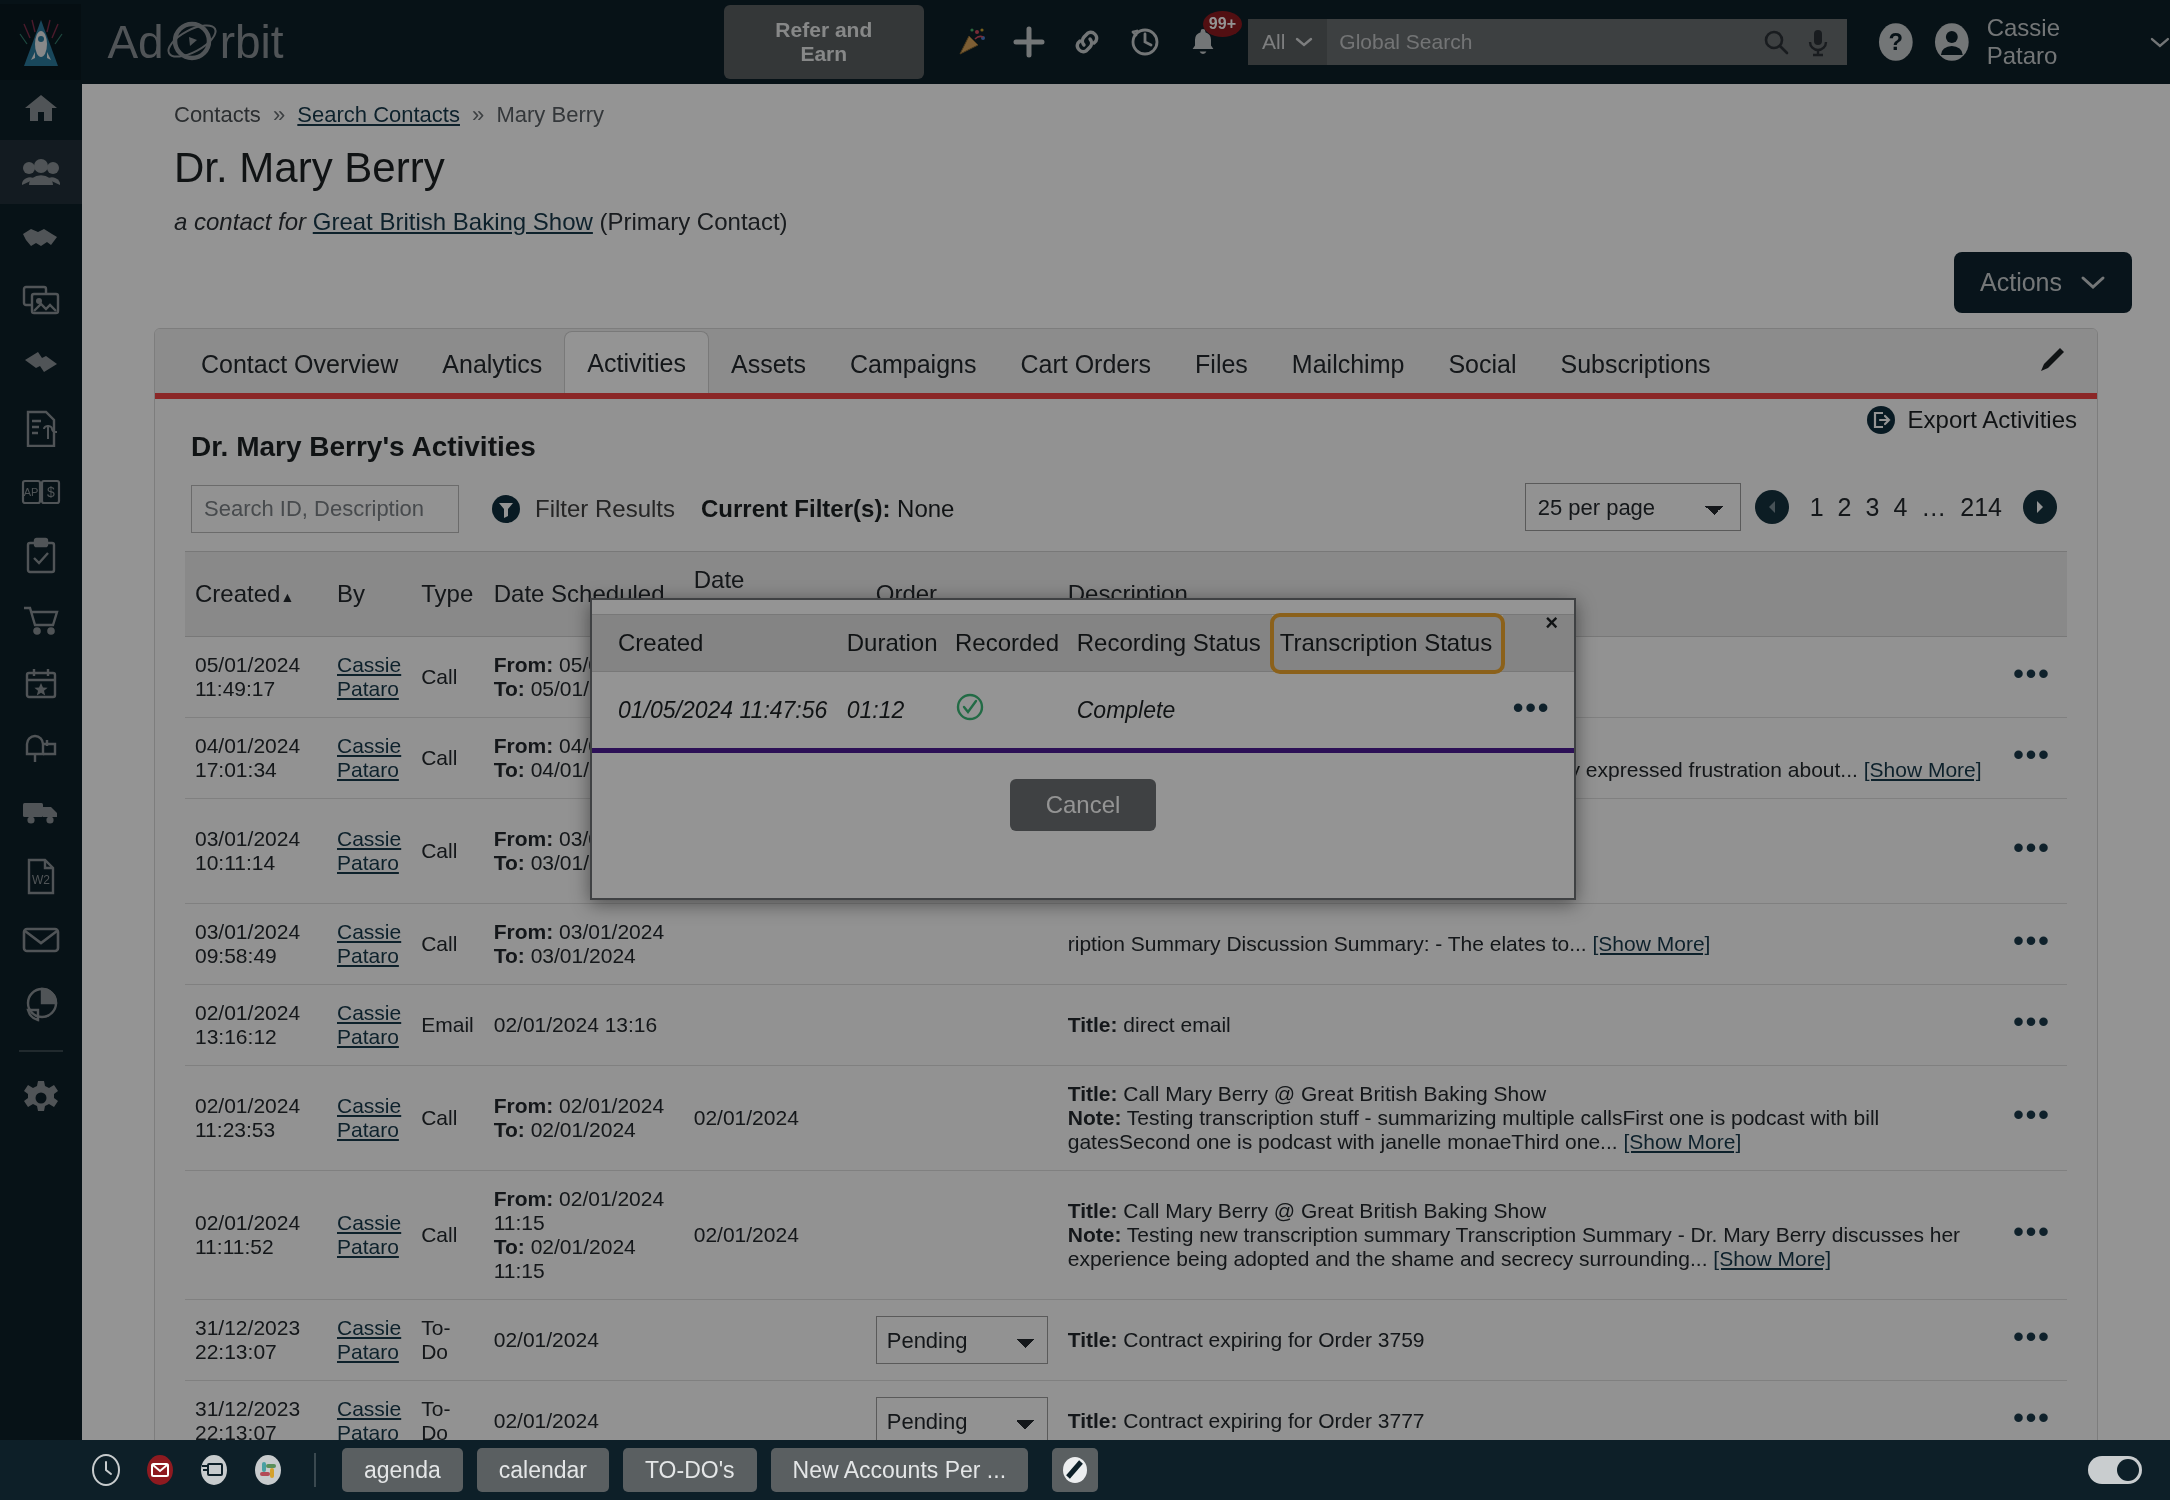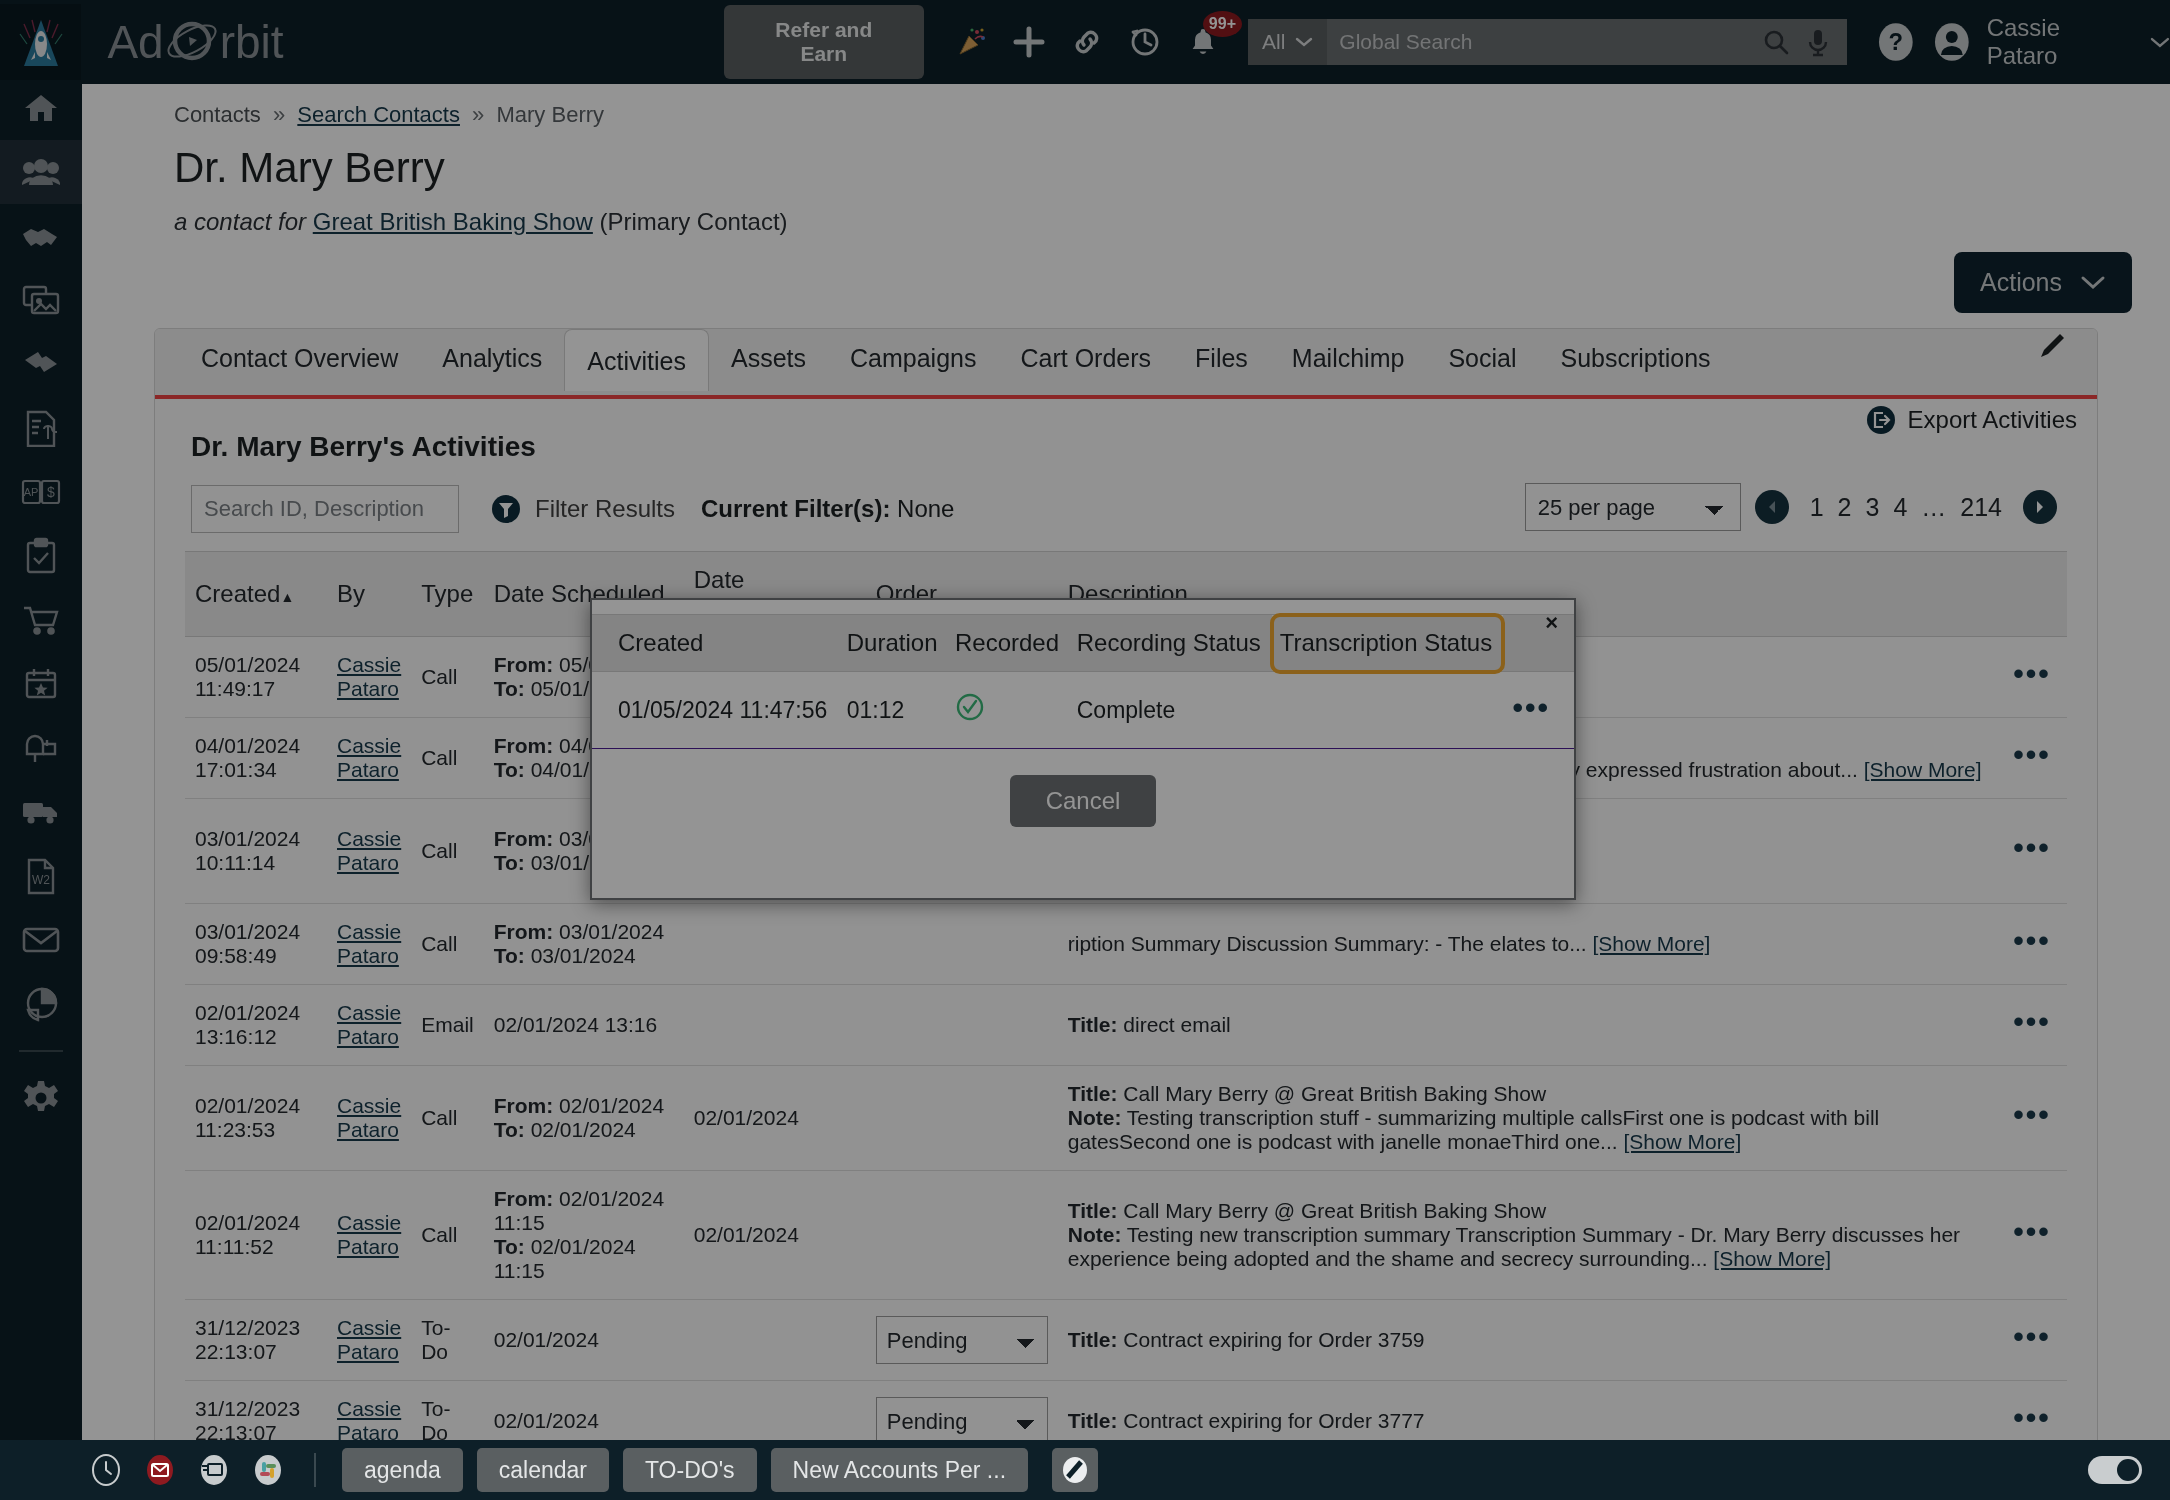--- a/index.html
+++ b/index.html
@@ -91,21 +91,21 @@
     cursor: pointer; font-family: "Liberation Sans", sans-serif;
   }
 
   
   .panel {
     position: absolute; top: 252px; left: 72px; width: 1944px; height: 1180px;
     background: #fbfbfb; border: 1px solid #d8d8d8; border-radius: 6px 6px 0 0;
     overflow: hidden;
   }
   .tabs {
-    display: flex; align-items: flex-start; height: 70px; border-bottom: 4px solid #ef4444;
+    display: flex; align-items: flex-end; height: 70px; border-bottom: 6px solid #ef4444;
     padding-left: 24px; background: #f2f2f2;
   }
   .tab {
     padding: 0 22px; height: 58px; line-height: 58px; font-size: 25px; color: #24292d;
     cursor: pointer;
   }
   .tab.active { background: #fff; border: 1px solid #d0d0d0; border-bottom: none; border-radius: 8px 8px 0 0; height: 62px; line-height: 62px; }
   .pencil-tab { margin-left: auto; margin-right: 28px; margin-bottom: 12px; cursor: pointer; }
 
   .panel-body { padding: 22px 30px 0 30px; position: relative; }
@@ -212,21 +212,21 @@
   table.calls thead th {
     background: #e4e4e4; text-align: left; font-weight: normal; font-size: 24px; color: #1d2124;
     padding: 14px 8px; border-top: 1px solid #cfcfcf; border-bottom: 1px solid #cfcfcf;
   }
   table.calls thead th:first-child { padding-left: 26px; }
   table.calls thead th.highlight {
     outline: 4px solid #f0a830; outline-offset: -2px; border-radius: 8px;
     position: relative; z-index: 2;
   }
   table.calls tbody td {
-    font-size: 23px; color: #1d2124; padding: 20px 8px; border-bottom: 1px solid #4c1d95;
+    font-size: 23px; color: #1d2124; padding: 20px 8px; border-bottom: 5px solid #4c1d95; font-style: italic;
   }
   table.calls tbody td:first-child { padding-left: 26px; }
   .cancel-btn {
     display: block; margin: 26px auto 0 auto; background: #6d7174; color: #fff;
     border: none; border-radius: 6px; padding: 12px 36px; font-size: 24px; cursor: pointer;
     font-family: "Liberation Sans", sans-serif;
   }
 </style>
 </head>
 <body>

